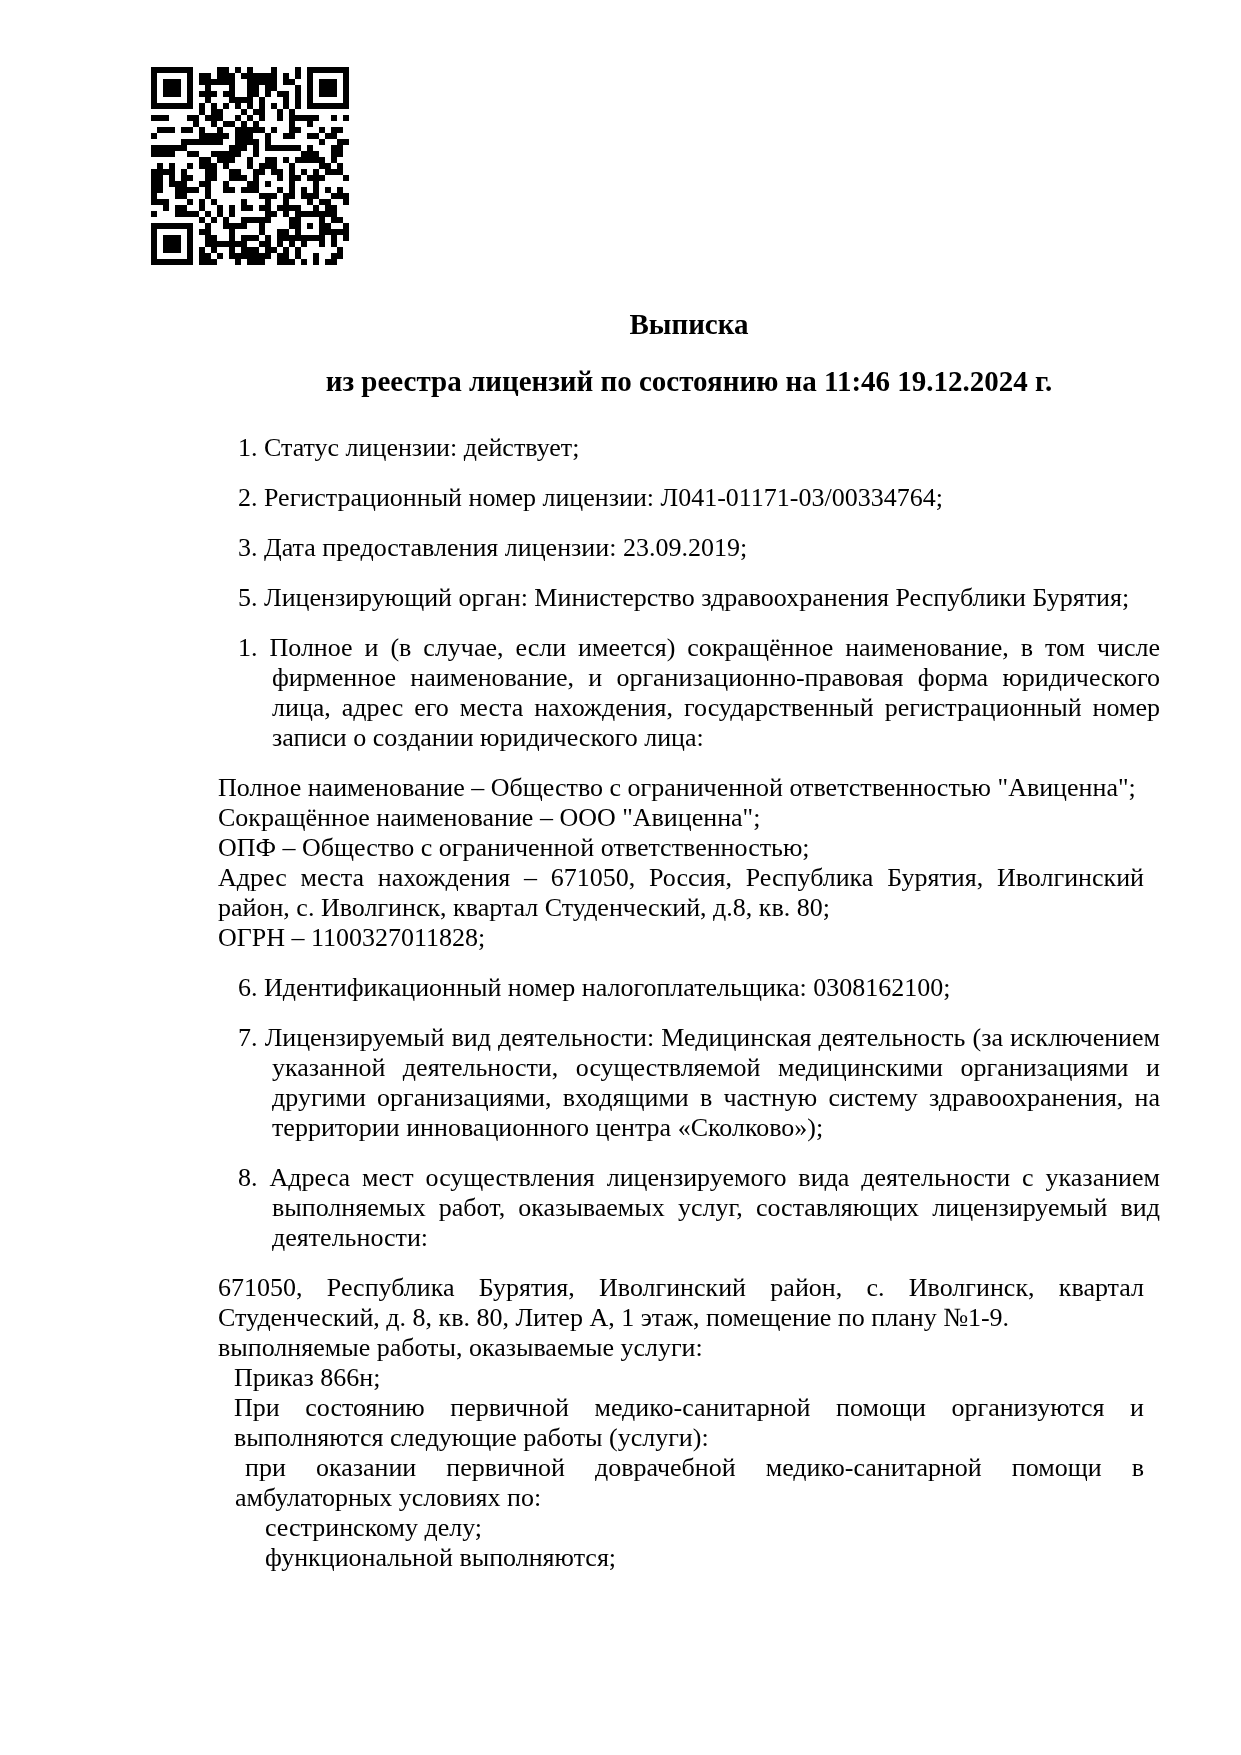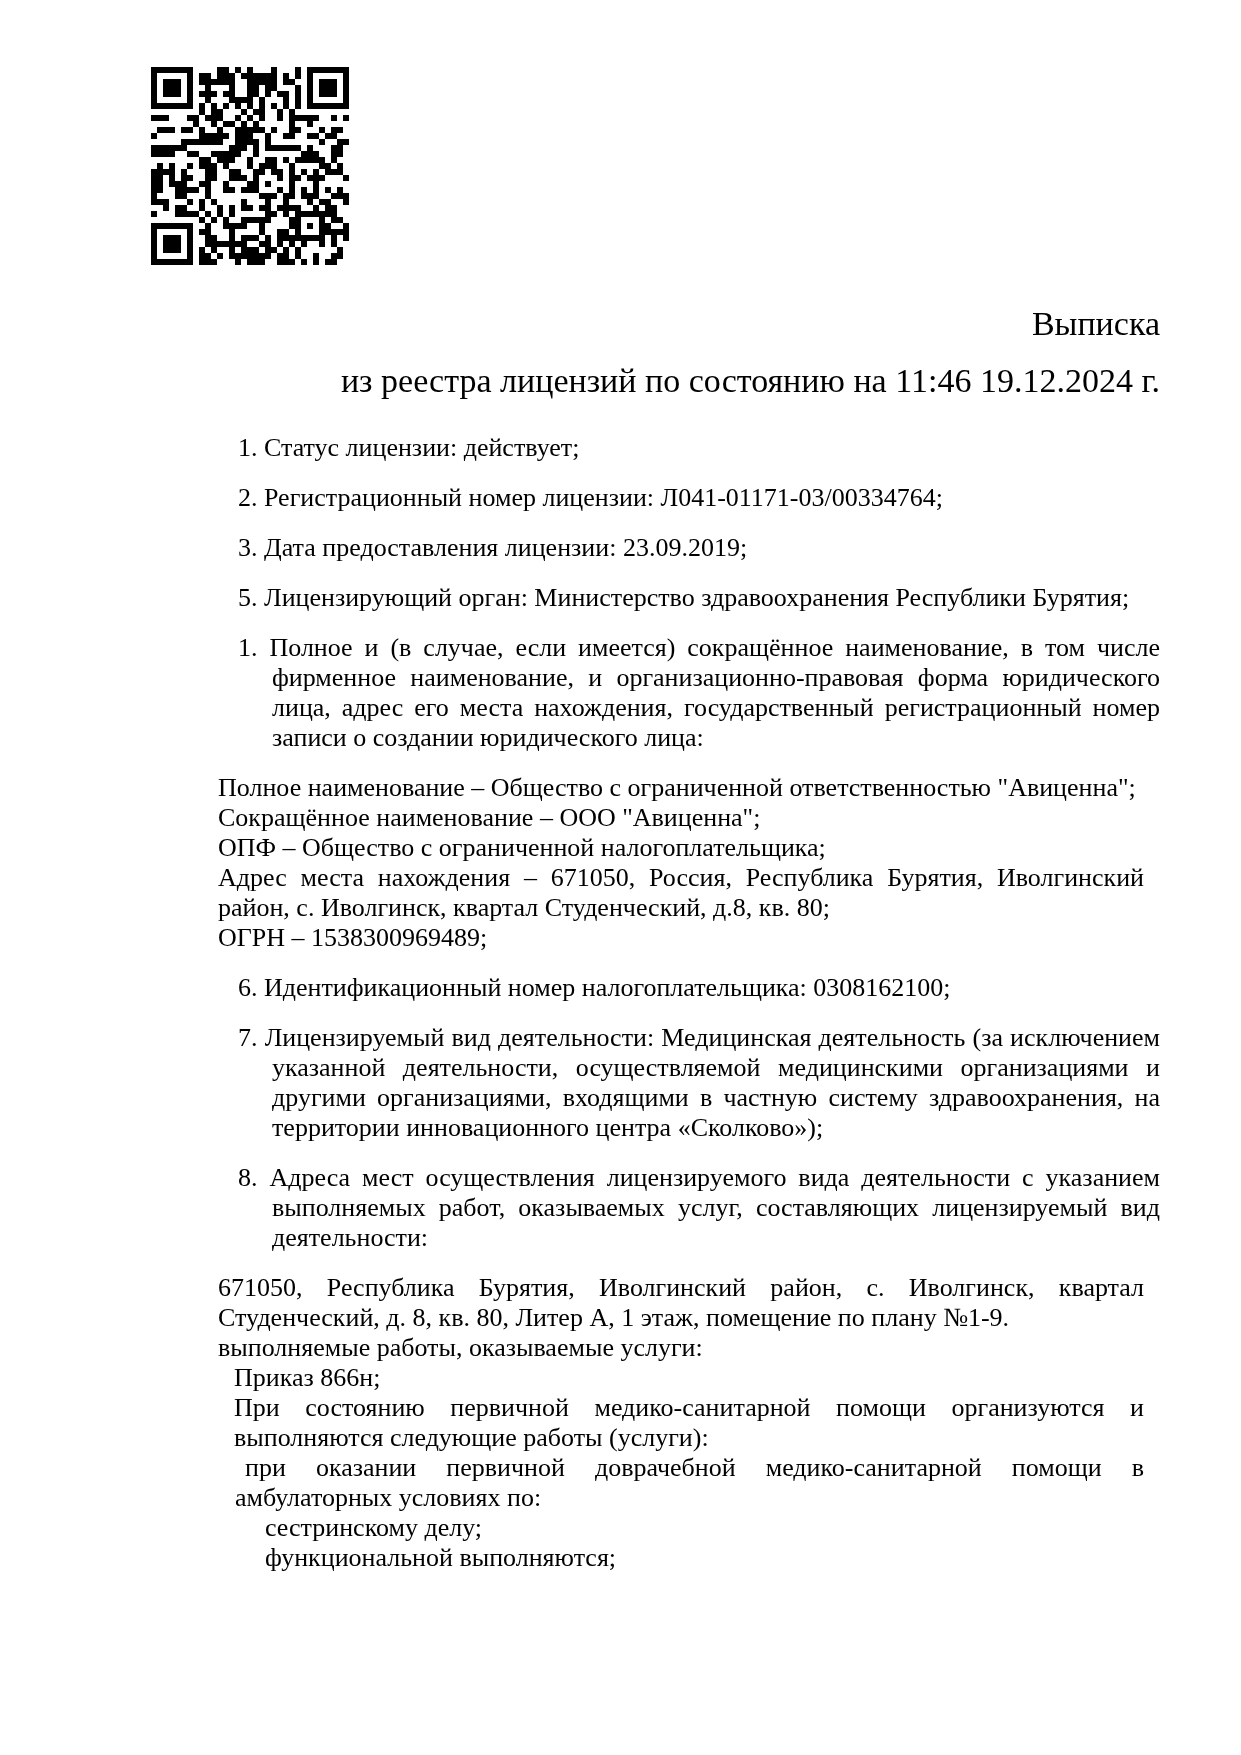--- a/index.html
+++ b/index.html
@@ -22,24 +22,24 @@
   .qr svg { width: 100%; height: 100%; display: block; shape-rendering: crispEdges; fill: #000; }
   .content {
     position: absolute;
     left: 218px;
     width: 942px;
     top: 306px;
     font-size: 26px;
     line-height: 30px;
   }
   .title {
-    font-weight: normal;
-    font-size: 34px;
+    font-weight: bold;
+    font-size: 29px;
     line-height: 36px;
-    text-align: right;
+    text-align: center;
   }
   .t-main { margin: 0 0 21px 0; }
   .t-sub  { margin: 0 0 34px 0; }
   p { margin: 0 0 20px 0; }
   p.item {
     padding-left: 34px;
     text-indent: -34px;
     text-align: justify;
     margin-left: 20px;
   }
@@ -622,23 +622,23 @@
 
     <p class="item">1. Статус лицензии: действует;</p>
     <p class="item">2. Регистрационный номер лицензии: Л041-01171-03/00334764;</p>
     <p class="item">3. Дата предоставления лицензии: 23.09.2019;</p>
     <p class="item">5. Лицензирующий орган: Министерство здравоохранения Республики Бурятия;</p>
     <p class="item">1. Полное и (в случае, если имеется) сокращённое наименование, в том числе фирменное наименование, и организационно-правовая форма юридического лица, адрес его места нахождения, государственный регистрационный номер записи о создании юридического лица:</p>
 
     <div class="block">
       <p class="jst">Полное наименование – Общество с ограниченной ответственностью "Авиценна";</p>
       <p class="jst">Сокращённое наименование – ООО "Авиценна";</p>
-      <p class="jst">ОПФ – Общество с ограниченной налогоплательщика;</p>
+      <p class="jst">ОПФ – Общество с ограниченной ответственностью;</p>
       <p class="jst">Адрес места нахождения – 671050, Россия, Республика Бурятия, Иволгинский район, с. Иволгинск, квартал Студенческий, д.8, кв. 80;</p>
-      <p class="jst">ОГРН – 1538300969489;</p>
+      <p class="jst">ОГРН – 1100327011828;</p>
     </div>
 
     <p class="item">6. Идентификационный номер налогоплательщика: 0308162100;</p>
     <p class="item">7. Лицензируемый вид деятельности: Медицинская деятельность (за исключением указанной деятельности, осуществляемой медицинскими организациями и другими организациями, входящими в частную систему здравоохранения, на территории инновационного центра «Сколково»);</p>
     <p class="item">8. Адреса мест осуществления лицензируемого вида деятельности с указанием выполняемых работ, оказываемых услуг, составляющих лицензируемый вид деятельности:</p>
 
     <div class="block">
       <p class="jst">671050, Республика Бурятия, Иволгинский район, с. Иволгинск, квартал Студенческий, д. 8, кв. 80, Литер А, 1 этаж, помещение по плану №1-9.</p>
       <p>выполняемые работы, оказываемые услуги:</p>
       <p class="ind-a">Приказ 866н;</p>

